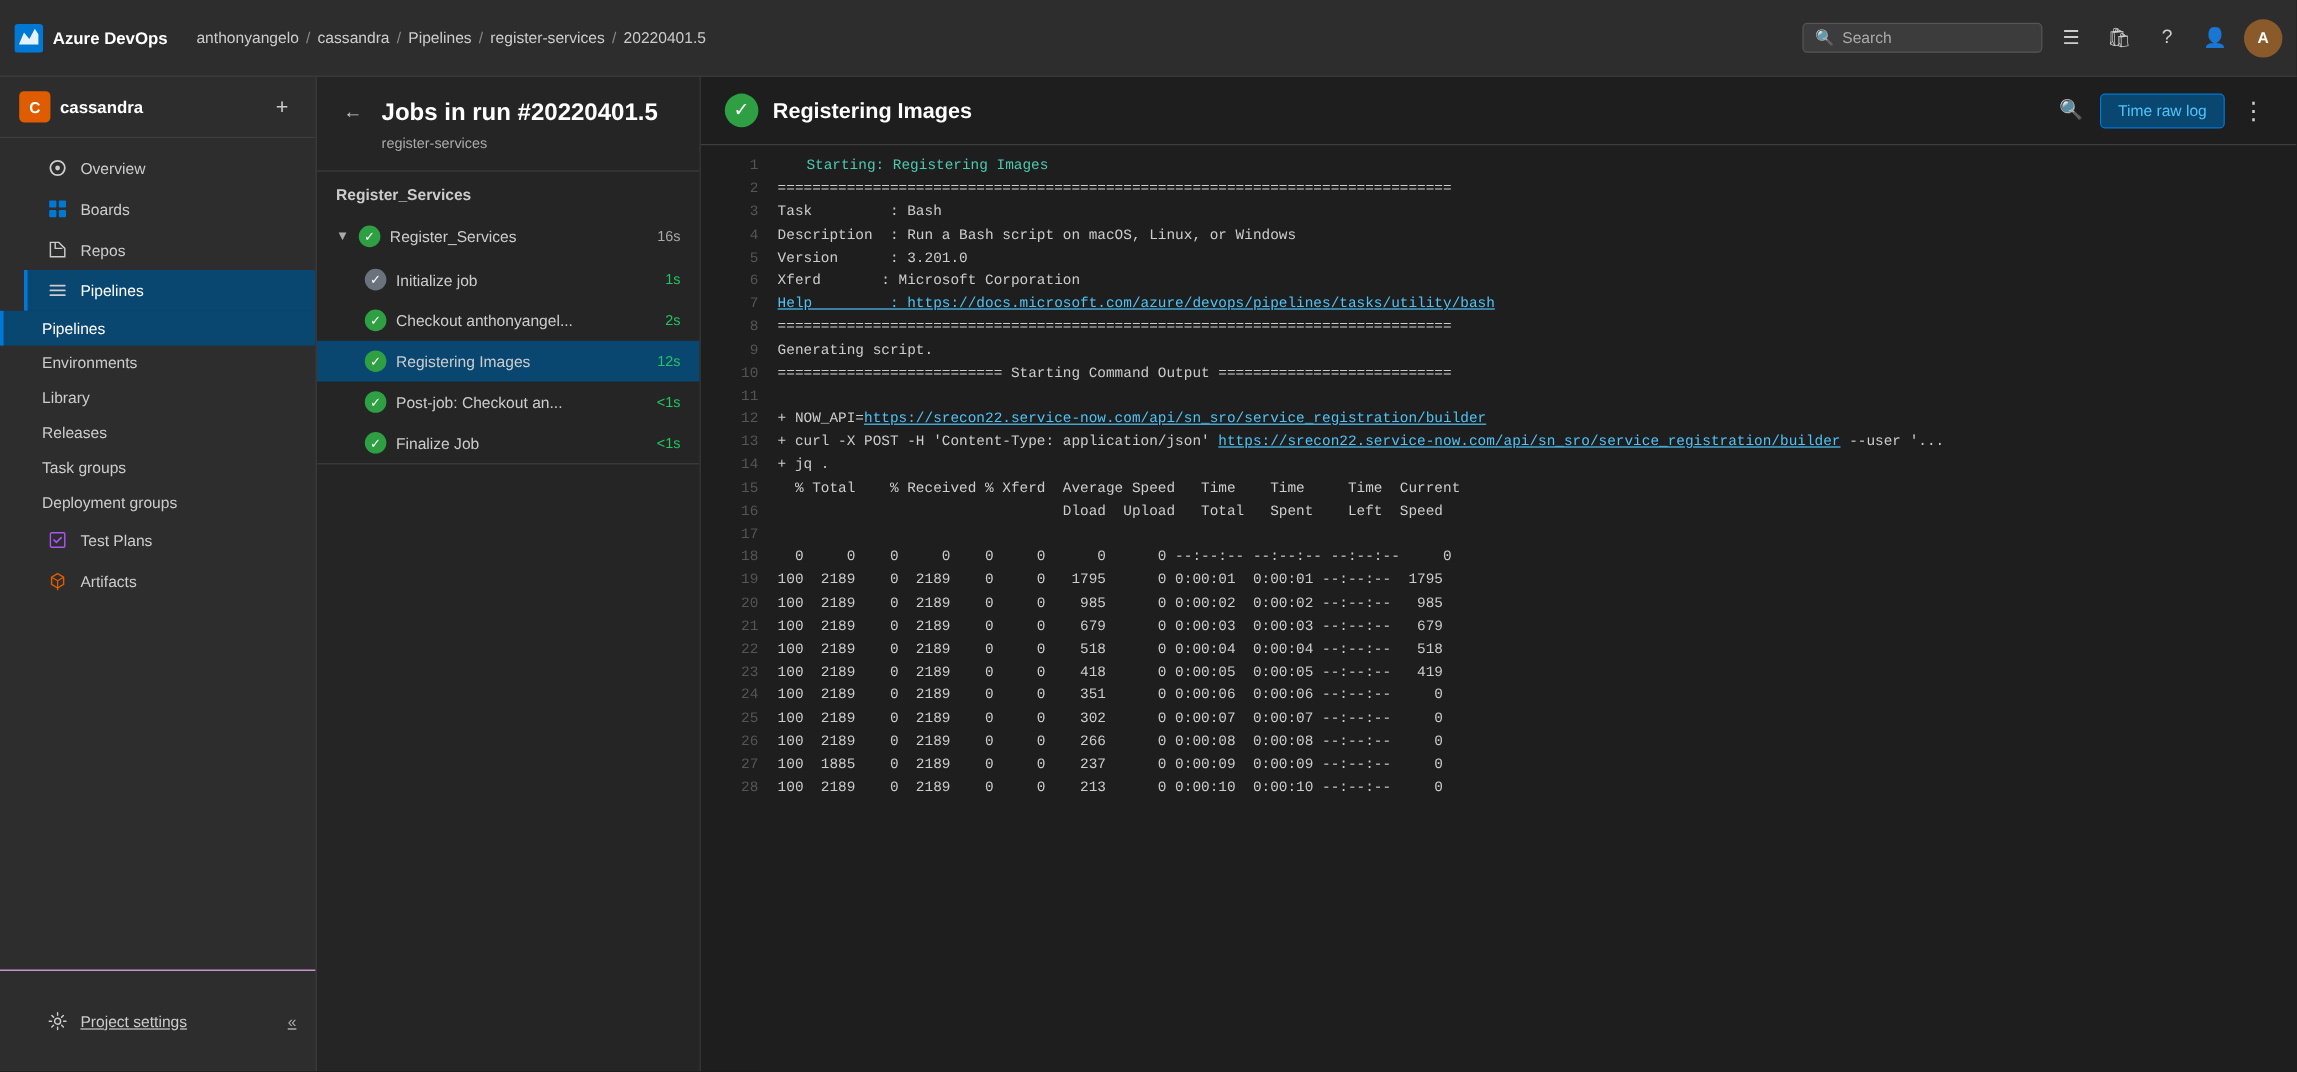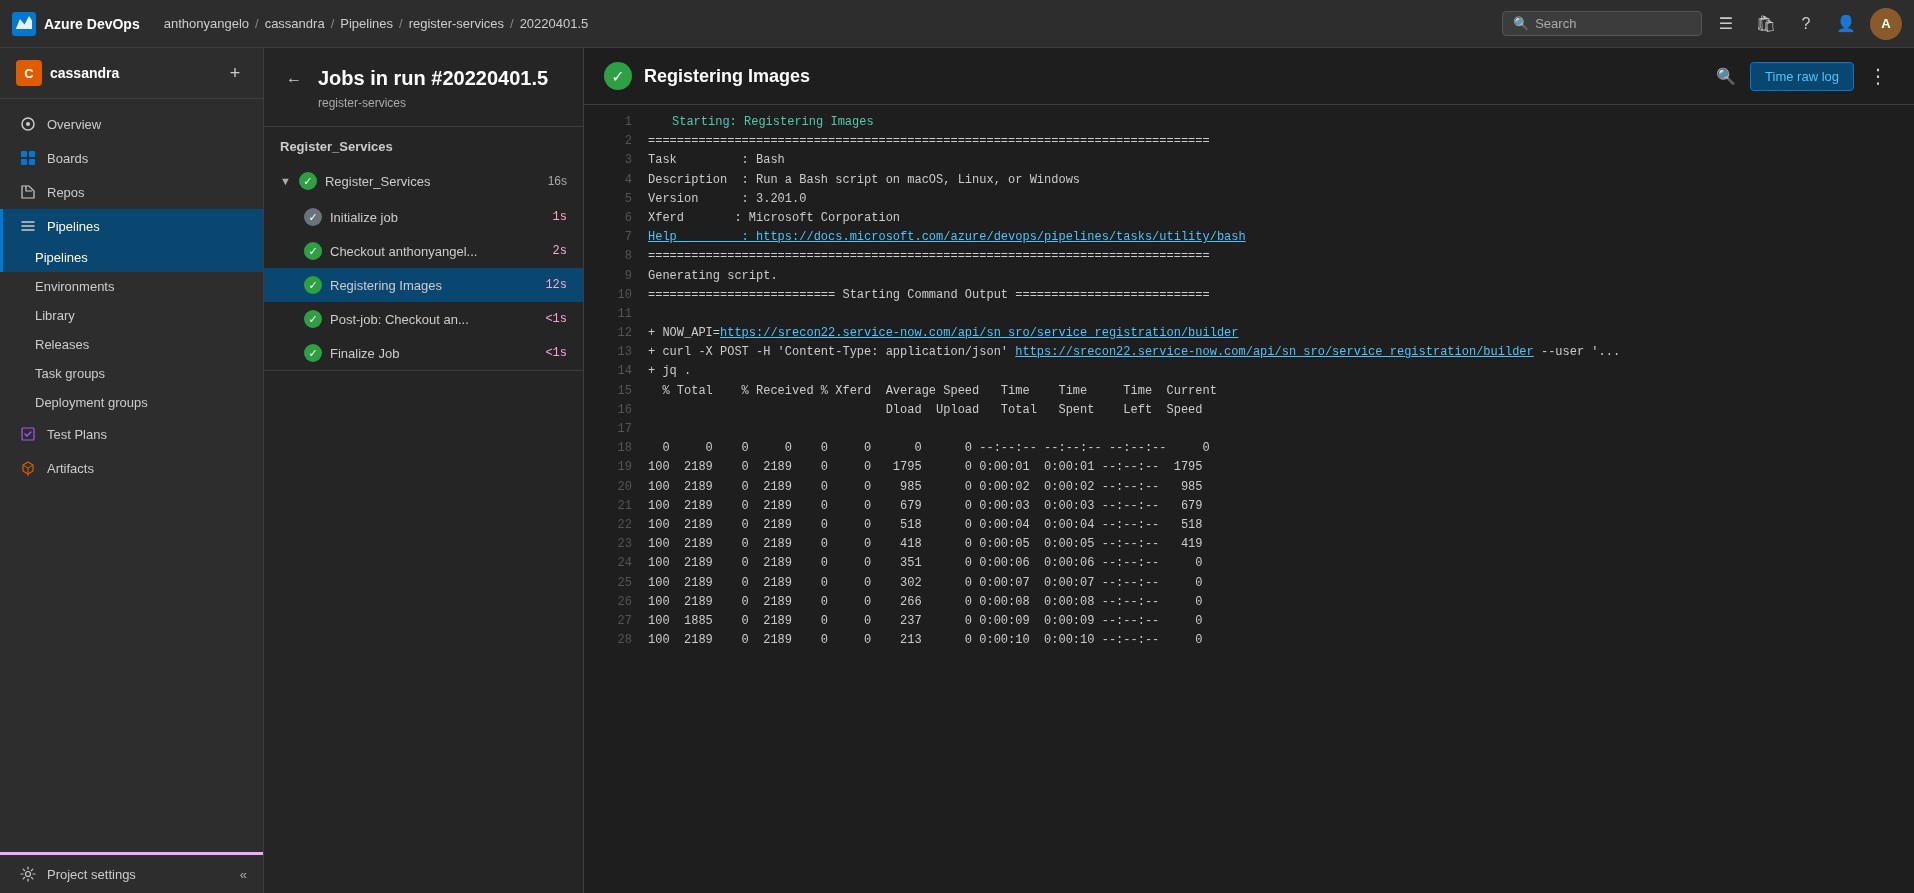--- a/index.html
+++ b/index.html
@@ -1,21 +1,21 @@
 <!DOCTYPE html>
 <html><head>
   <meta charset="utf-8">
   <style>
     * { box-sizing: border-box; margin: 0; padding: 0; }
     body { font-family: 'Segoe UI', sans-serif; background: #1e1e1e; color: #cccccc; display: flex; flex-direction: column; height: 893px; overflow: hidden; }
 
     
     .top-nav {
       background: #2d2d2d;
-      height: 48px;
+      height: 64px;
       display: flex;
       align-items: center;
       padding: 0 12px;
       flex-shrink: 0;
       border-bottom: 1px solid #3e3e3e;
     }
     .top-nav-logo {
       display: flex;
       align-items: center;
       gap: 8px;
@@ -143,20 +143,21 @@
     }
     .sidebar-item {
       display: flex;
       align-items: center;
       gap: 10px;
       padding: 8px 16px;
       cursor: pointer;
       font-size: 13px;
       color: #ccc;
       border-left: 3px solid transparent;
+      margin-left: 20px;
     }
     .sidebar-item.active {
       background: #094771;
       border-left-color: #0078d4;
       color: #fff;
     }
     .sidebar-item-icon {
       width: 18px;
       height: 18px;
       display: flex;
@@ -176,22 +177,23 @@
       color: #ccc;
       border-left: 3px solid transparent;
     }
     .sidebar-section-sub.active {
       background: #094771;
       border-left-color: #0078d4;
       color: #fff;
     }
 
     .sidebar-footer {
-      padding: 2px 0;
-      border-top: 3px solid #f0abfc;
+      padding: 25px 0;
+      border-top: 1px solid #f0abfc;
+      text-decoration: underline;
     }
 
     
     .content-area {
       flex: 1;
       display: flex;
       overflow: hidden;
     }
 
     
@@ -257,21 +259,21 @@
     .job-duration { font-size: 12px; color: #aaa; }
     .job-step {
       display: flex;
       align-items: center;
       gap: 8px;
       padding: 8px 16px 8px 40px;
       cursor: pointer;
     }
     .job-step.active { background: #094771; }
     .job-step-label { font-size: 13px; color: #ccc; flex: 1; }
-    .step-duration { font-size: 12px; color: #f9a8d4; font-family: Liberation Mono, monospace; }
+    .step-duration { font-size: 12px; color: #22c55e; }
 
     
     .status-icon-check {
       width: 18px;
       height: 18px;
       border-radius: 50%;
       background: #2ea043;
       display: flex;
       align-items: center;
       justify-content: center;

